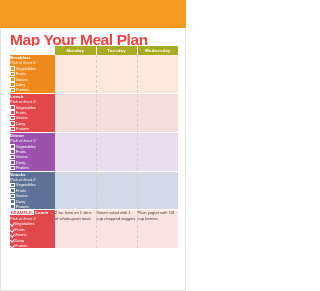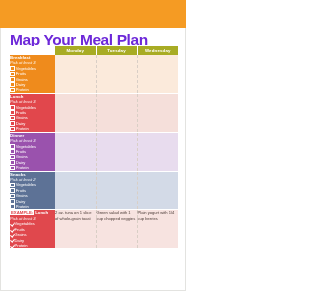--- a/index.html
+++ b/index.html
@@ -18,21 +18,21 @@
   .sheet{
     position:absolute;left:0;top:28px;width:186px;height:263px;
     background:#ffffff;box-sizing:border-box;
     border-left:1px solid #e3e3e0;border-right:1px solid #e3e3e0;border-bottom:1px solid #e3e3e0;
   }
 
   
   .title{
     position:absolute;left:9px;top:4px;
     font-size:15.5px;line-height:16px;font-weight:bold;
-    color:#6d28d9;letter-spacing:-0.4px;white-space:nowrap;
+    color:#ef4444;letter-spacing:-0.4px;white-space:nowrap;
   }
 
   
   .tablewrap{position:absolute;left:9px;top:18px;width:168px;}
   table.plan{border-collapse:collapse;width:168px;table-layout:fixed;}
   table.plan td,table.plan th{padding:0;vertical-align:top;}
 
   col.labelcol{width:45px;}
   col.daycol{width:41px;}
 

